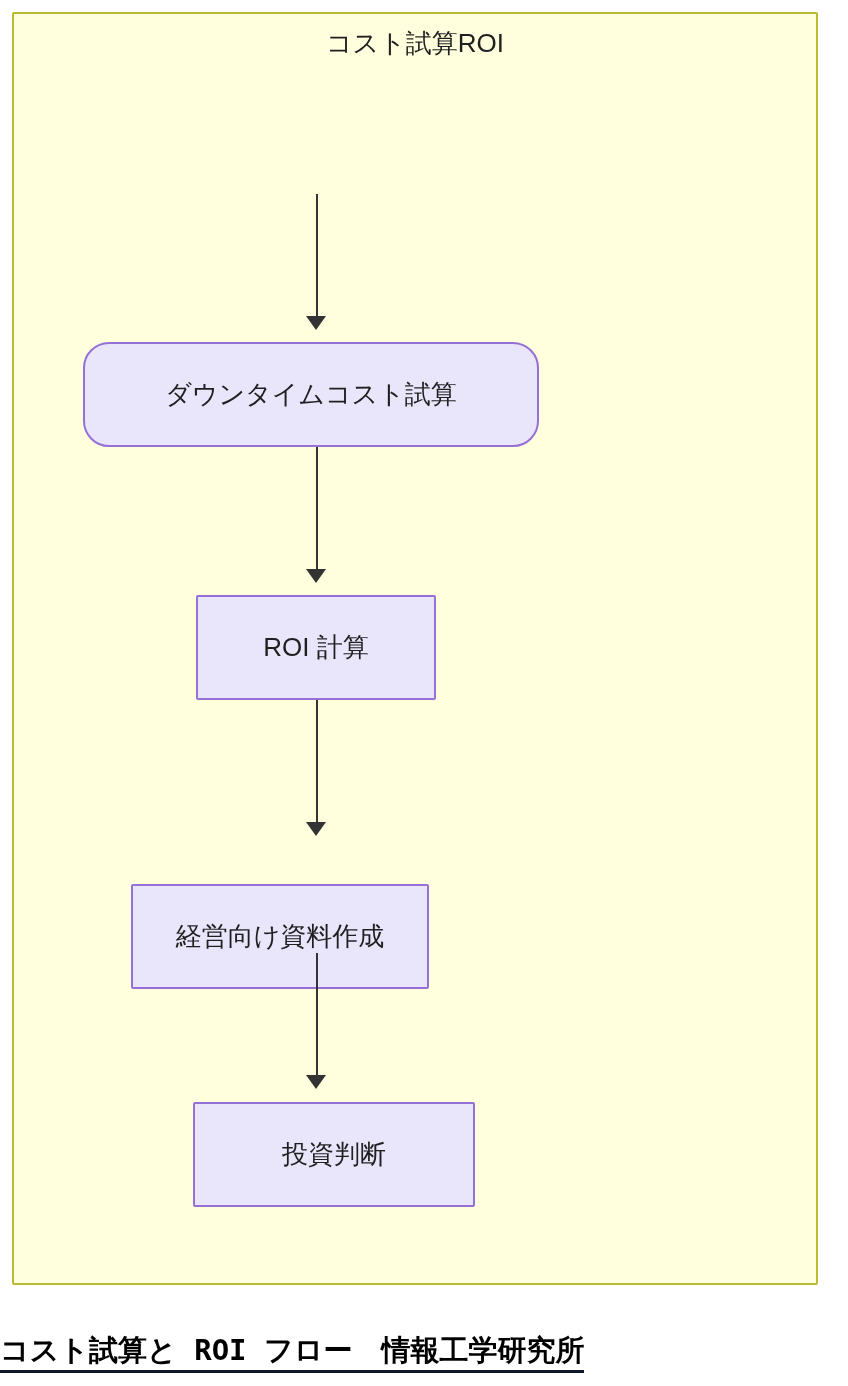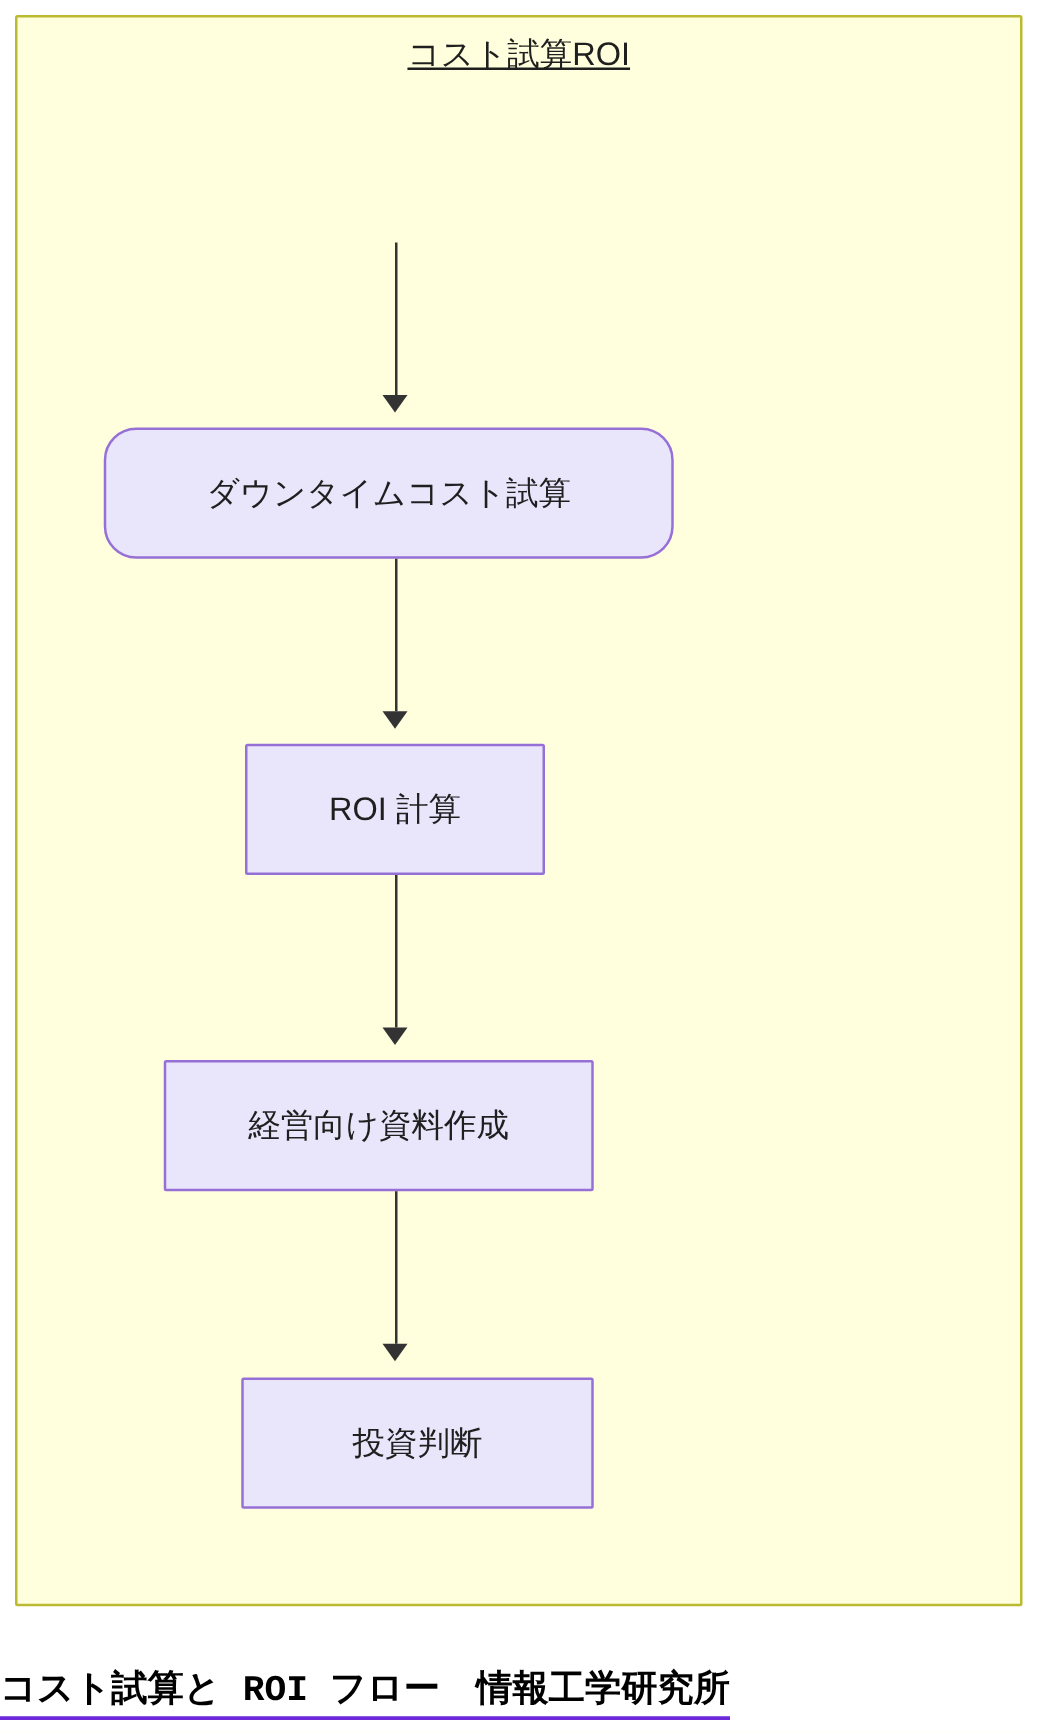--- a/index.html
+++ b/index.html
@@ -37,21 +37,20 @@
   .subgraph-title {
     position: absolute;
     left: 0;
     top: 16px;
     width: 100%;
     text-align: center;
     font-size: 26px;
     color: #1f1f1f;
     line-height: 1;
     letter-spacing: 0px;
-    text-decoration: underline;
   }
 
   
   .node {
     position: absolute;
     box-sizing: border-box;
     background: #e9e6fb;
     border: 2px solid #9670d6;
     border-radius: 2px;
     display: flex;
@@ -59,21 +58,21 @@
     justify-content: center;
     color: #1f1f1f;
     font-size: 26px;
     line-height: 1.2;
     white-space: nowrap;
   }
 
   .node-recovery   { left: 146px; top: 89px;   width: 342px; height: 105px; }
   .node-downtime   { left:  83px; top: 342px;  width: 456px; height: 105px; border-radius: 26px; }
   .node-roi        { left: 196px; top: 595px;  width: 240px; height: 105px; justify-content: center; }
-  .node-report     { left: 131px; top: 848px;  width: 344px; height: 105px; }
+  .node-report     { left: 131px; top: 884px;  width: 298px; height: 105px; }
   .node-decision   { left: 193px; top: 1102px; width: 282px; height: 105px; }
   .node-flow       { left: 535px; top: 1102px; width: 215px; height: 105px; }
 
   
   .edge {
     position: absolute;
     width: 0;
     border-left: 2.5px solid #333333;
   }
   .edge-1 { left: 315.5px; top: 194px;  height: 122px; }
@@ -101,24 +100,23 @@
     top: 1332px;
     width: 848px;
     font-family: "DejaVu Sans Mono", "Liberation Mono", monospace;
     font-size: 29px;
     font-weight: bold;
     color: #000000;
     white-space: nowrap;
     line-height: 1.25;
   }
   .caption-text {
-    border-bottom: 3px solid #6d28d9;
+    border-bottom: 3px solid #0f172a;
     padding-bottom: 2px;
     display: inline-block;
-    font-family: Liberation Mono, monospace;
   }
 </style>
 </head>
 <body>
 
 <div id="diagram-root">
 
   <div class="subgraph">
 
     <div class="subgraph-title">コスト試算ROI</div>

